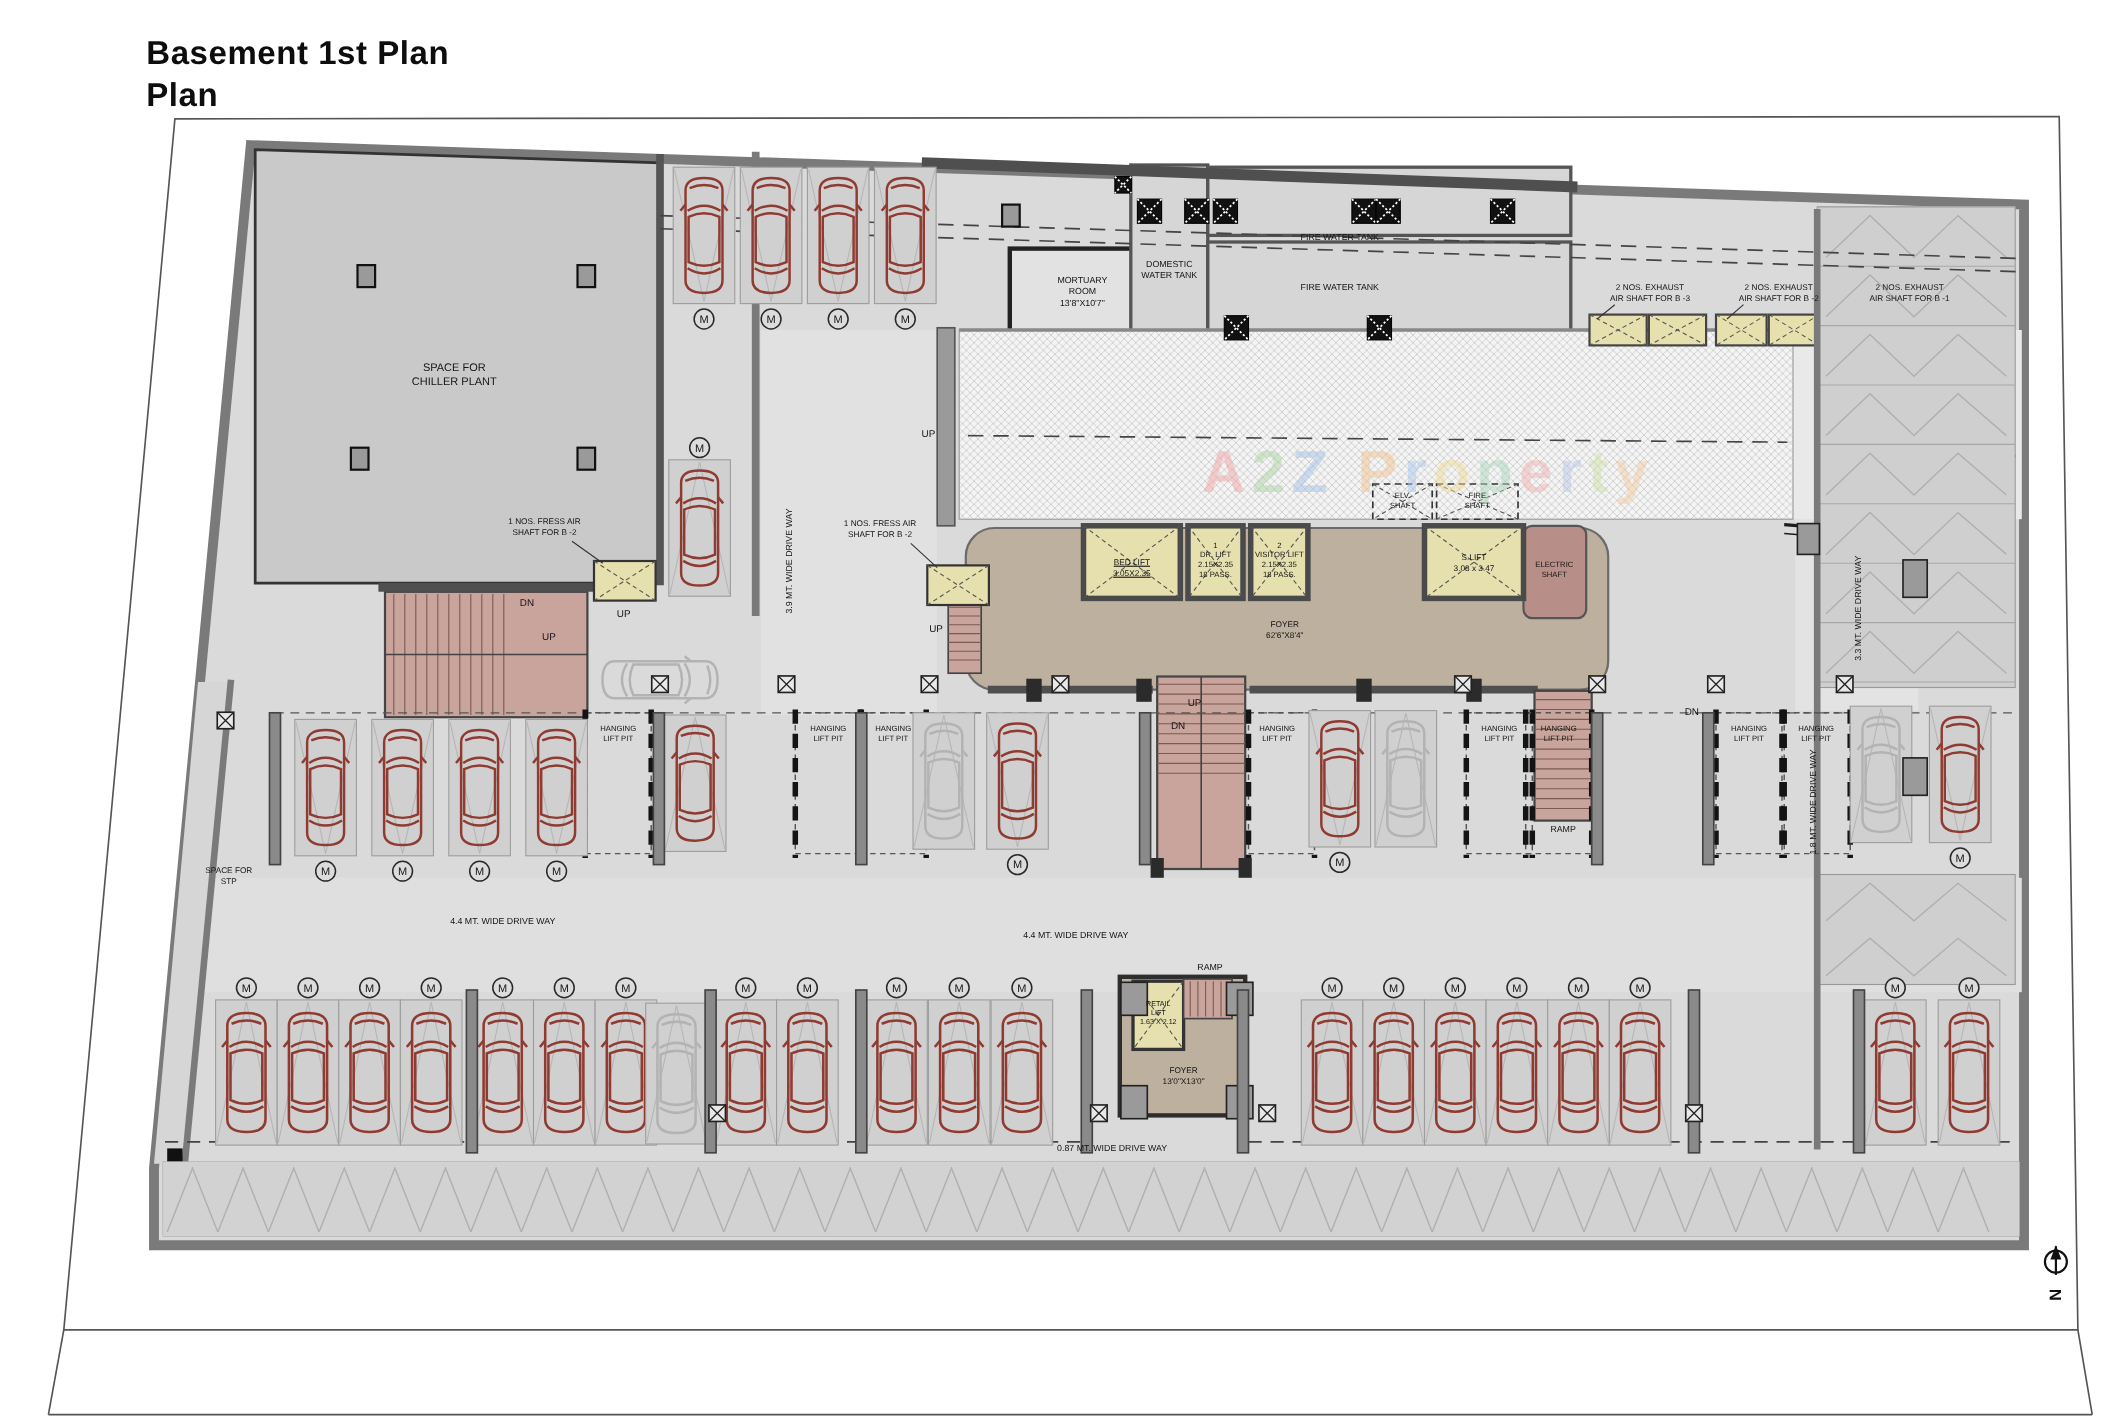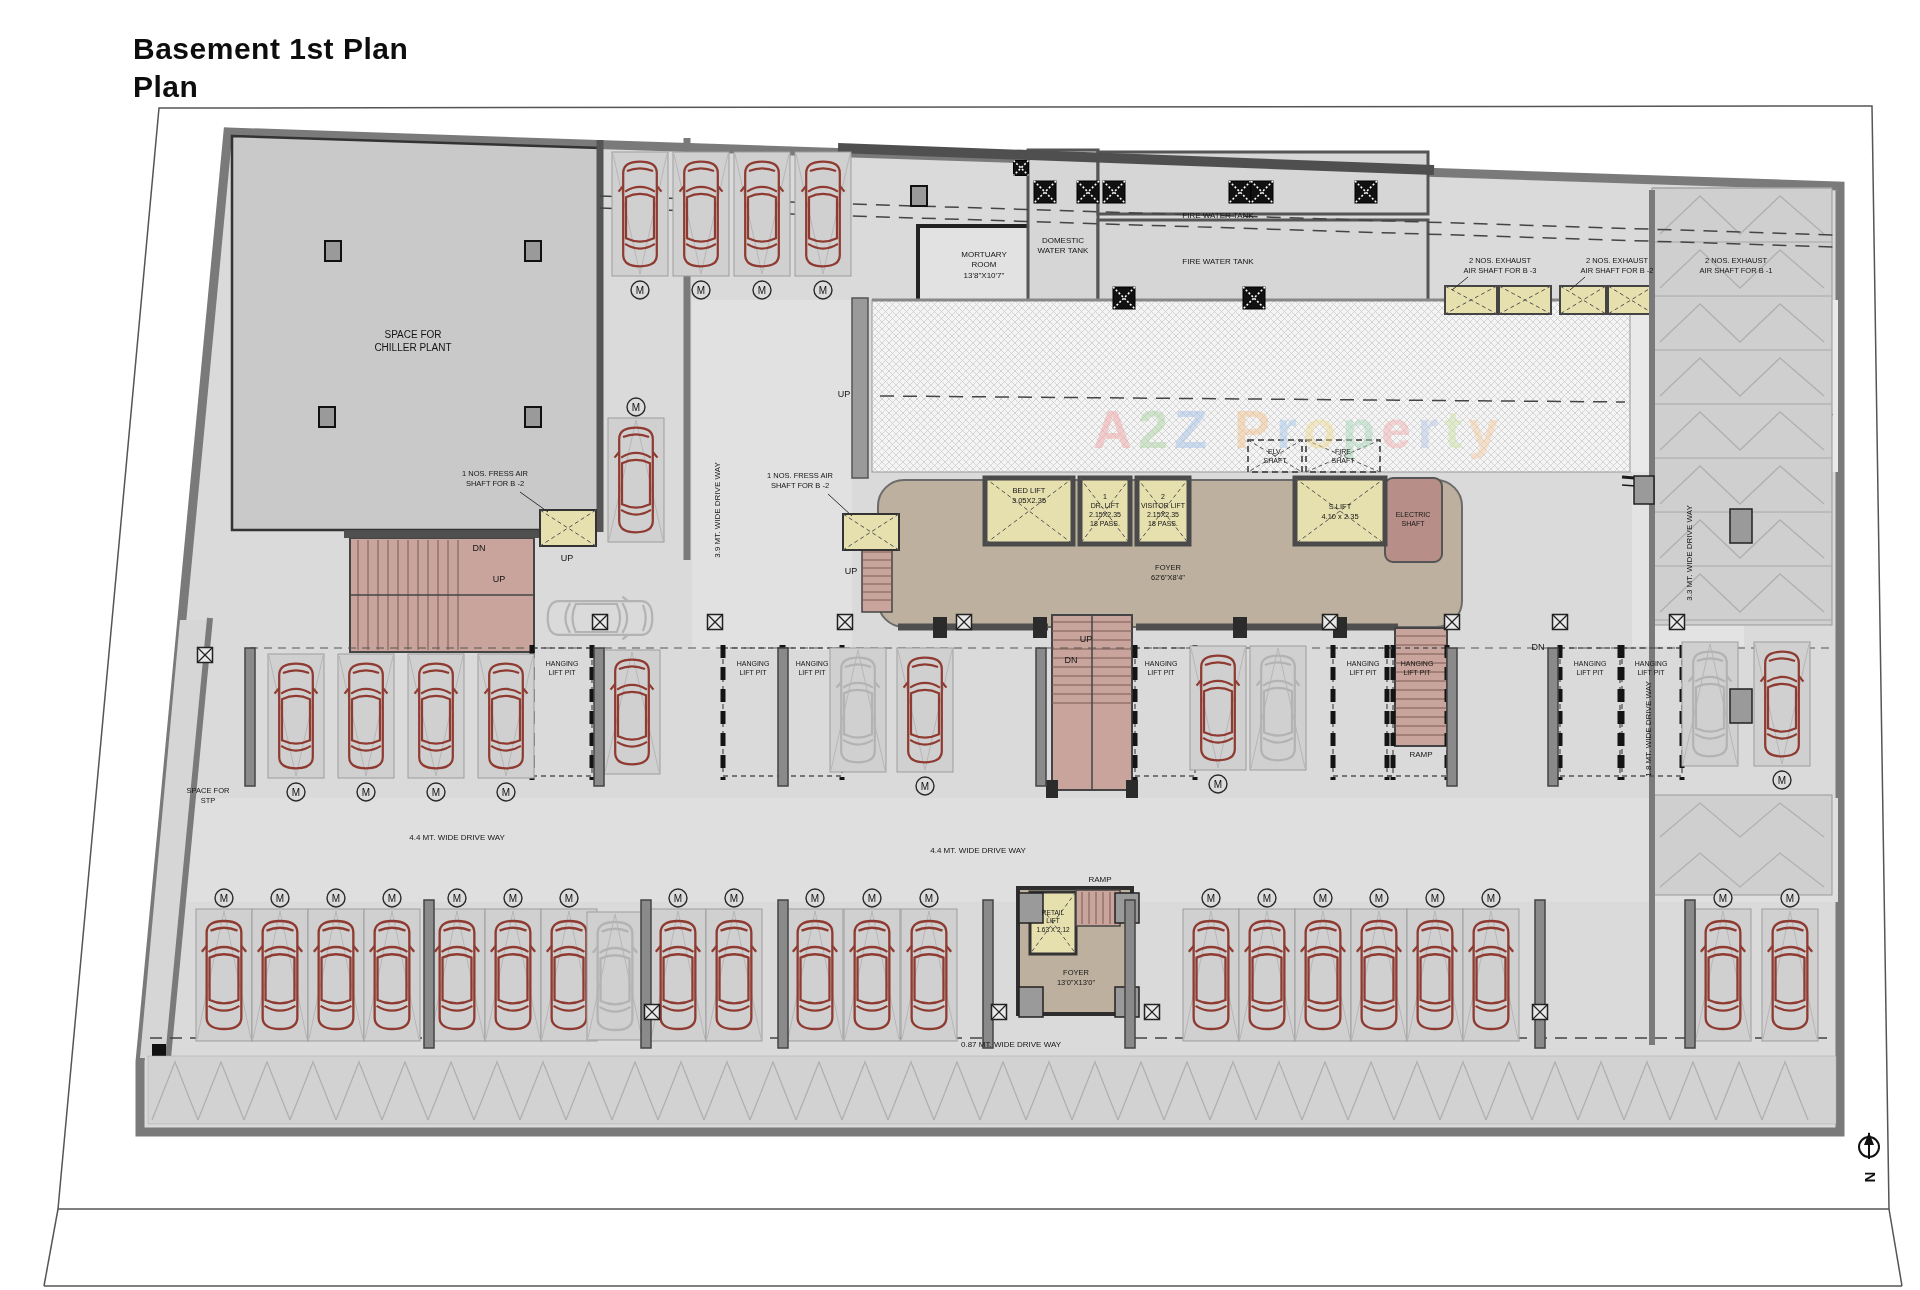--- a/index.html
+++ b/index.html
@@ -570,32 +570,32 @@
 AIR SHAFT FOR B -3</div>
       <div class="lbl" style="left: 1617px; top: 266px; font-size: 7.5px;">2 NOS. EXHAUST
 AIR SHAFT FOR B -2</div>
       <div class="lbl" style="left: 1736px; top: 266px; font-size: 7.5px;">2 NOS. EXHAUST
 AIR SHAFT FOR B -1</div>
       <div class="lbl" style="left: 495px; top: 479px; font-size: 7.5px;">1 NOS. FRESS AIR
 SHAFT FOR B -2</div>
       <div class="lbl" style="left: 800px; top: 481px; font-size: 7.5px;">1 NOS. FRESS AIR
 SHAFT FOR B -2</div>
       <div class="lbl" style="left: 844px; top: 395px; font-size: 9px;">UP</div>
-      <div class="lbl" style="left: 1029px; top: 496px; font-size: 7.5px;">BED LIFT
+      <div class="lbl" style="left: 1029px; top: 516px; font-size: 7.5px; text-decoration: underline;">BED LIFT
 3.05X2.35</div>
       <div class="lbl" style="left: 1105px; top: 510px; font-size: 7px;">1
 DR. LIFT
 2.15X2.35
 18 PASS.</div>
       <div class="lbl" style="left: 1163px; top: 510px; font-size: 7px;">2
 VISITOR LIFT
 2.15X2.35
 18 PASS.</div>
       <div class="lbl" style="left: 1340px; top: 512px; font-size: 7.5px;">S.LIFT
-4.10 x 2.35</div>
+3.08 x 3.47</div>
       <div class="lbl" style="left: 1275px; top: 456px; font-size: 7px;">ELV.
 SHAFT</div>
       <div class="lbl" style="left: 1343px; top: 456px; font-size: 7px;">FIRE
 SHAFT</div>
       <div class="lbl" style="left: 1413px; top: 519px; font-size: 7px;">ELECTRIC
 SHAFT</div>
       <div class="lbl" style="left: 1168px; top: 573px; font-size: 7.5px;">FOYER
 62'6"X8'4"</div>
       <div class="lbl" style="left: 479px; top: 549px; font-size: 9px;">DN</div>
       <div class="lbl" style="left: 499px; top: 580px; font-size: 9px;">UP</div>

